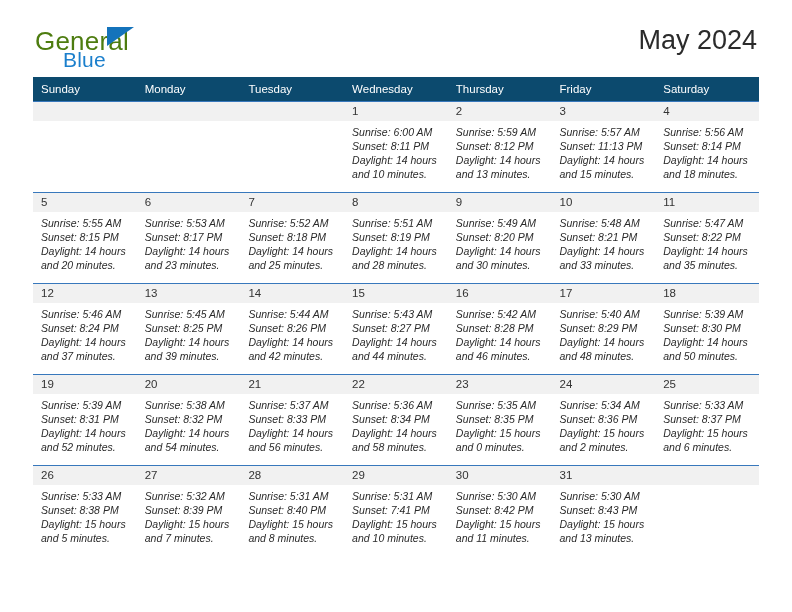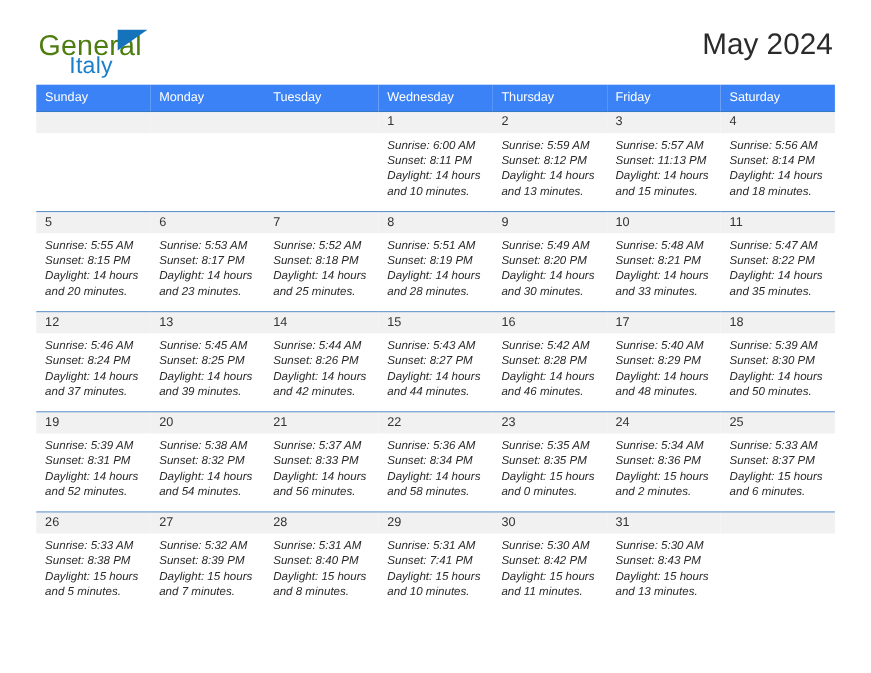--- a/index.html
+++ b/index.html
@@ -82,21 +82,21 @@
   }
 
   
   .calendar {
     width: 726px;
     border-collapse: collapse;
     table-layout: fixed;
     margin-top: 5px;
   }
   .calendar th {
-    background: #3b82f6;
+    background: #0c4a6e;
     color: #ffffff;
     font-size: 11.5px;
     font-weight: normal;
     text-align: left;
     padding: 6px 0 6px 8px;
     height: 21px;
     box-sizing: border-box;
   }
   .calendar td {
     vertical-align: top;
@@ -133,21 +133,21 @@
 </style>
 </head>
 <body>
 
 <div class="page">
 
   <div class="topbar">
     <div class="brand">
       <span class="brand-general">General</span>
       <span class="brand-tri"></span>
-      <span class="brand-blue">Italy</span>
+      <span class="brand-blue">Blue</span>
     </div>
     <div class="titles">
       <h1 class="cal-title">May 2024</h1>
     </div>
   </div>
 
   <table class="calendar">
     <thead>
       <tr id="weekday-row">
           <th>Sunday</th>

